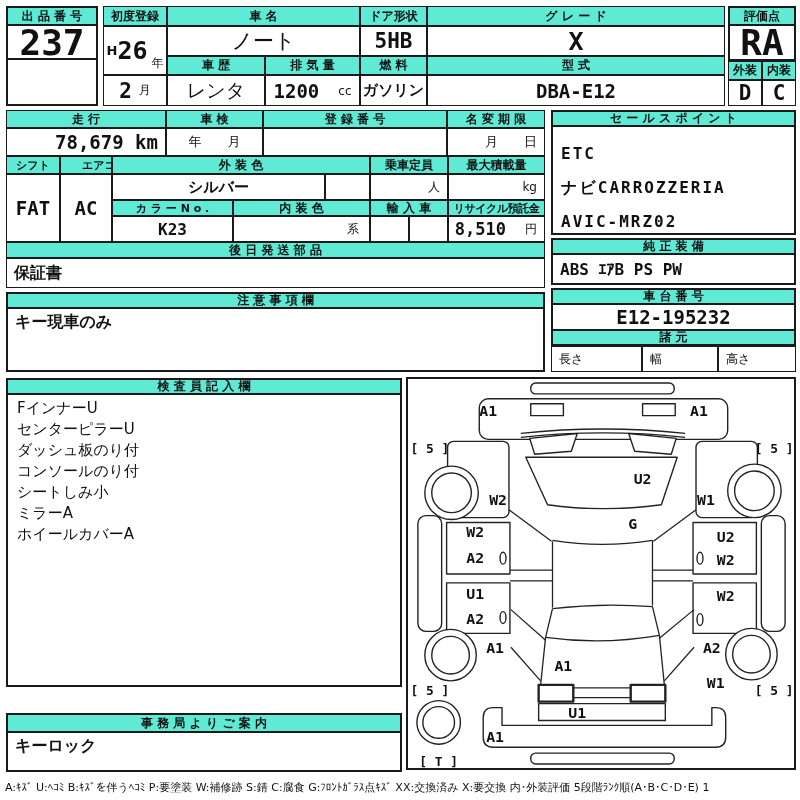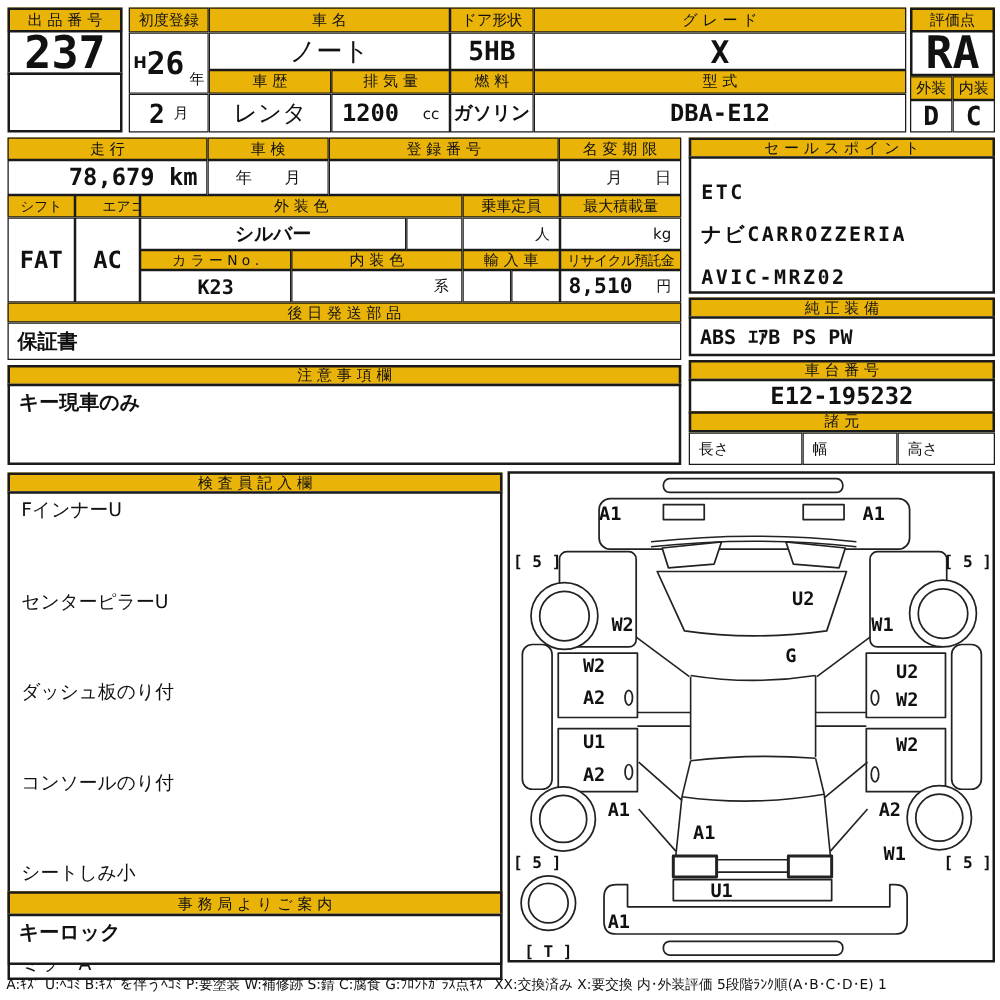--- a/index.html
+++ b/index.html
@@ -1,18 +1,18 @@
 <!DOCTYPE html>
 <html><head>
 <meta charset="utf-8">
 <style>
   html,body{margin:0;padding:0;background:#fff;}
   body{width:800px;height:800px;position:relative;font-family:"DejaVu Sans","Liberation Sans",sans-serif;color:#111;}
   .c{position:absolute;box-sizing:border-box;border:1.5px solid #1a1a1a;background:#fff;display:flex;align-items:center;justify-content:center;overflow:hidden;white-space:nowrap;}
-  .h{background:#eab308;font-size:12px;font-weight:normal;}
+  .h{background:#5eead4;font-size:12px;font-weight:bold;}
   .h11{font-size:11px;}
   .vl{justify-content:flex-start;padding-left:7px;}
   .vr{justify-content:flex-end;padding-right:7px;}
   .vt{align-items:flex-start;padding-top:3px;}
   .b2{border-width:2px;}
   .num{font-family:"DejaVu Sans Mono","Liberation Mono",monospace;font-weight:bold;}
   .big30{font-size:36px;}
   .big26{font-size:25px;}
   .big22{font-size:21px;}
   .big20{font-size:19px;}
@@ -130,27 +130,28 @@
 <div class="c b2 vl f16" style="left:551px;top:253px;width:245px;height:32px;font-weight:bold;font-family:'DejaVu Sans Mono','Liberation Mono',monospace;">ABS ｴｱB PS PW</div>
 
 <div class="c h b2" style="left:551px;top:288px;width:245px;height:17px;">車 台 番 号</div>
 <div class="c b2 num big20" style="left:551px;top:303px;width:245px;height:28px;">E12-195232</div>
 <div class="c h b2" style="left:551px;top:329px;width:245px;height:17px;">諸 元</div>
 <div class="c vl f12" style="left:551px;top:346px;width:91px;height:26px;">長さ</div>
 <div class="c vl f12" style="left:642px;top:346px;width:76px;height:26px;">幅</div>
 <div class="c vl f12" style="left:718px;top:346px;width:78px;height:26px;">高さ</div>
 
 <div class="c h b2" style="left:6px;top:378px;width:396px;height:17px;">検 査 員 記 入 欄</div>
-<div class="c b2" style="left:6px;top:393px;width:396px;height:391px;flex-direction:column;align-items:stretch;justify-content:space-between;padding-top:3px;">
+<div class="c b2" style="left:6px;top:393px;width:396px;height:294px;flex-direction:column;align-items:stretch;justify-content:flex-start;padding-top:3px;">
   <div class="insline">FインナーU</div>
   <div class="insline">センターピラーU</div>
   <div class="insline">ダッシュ板のり付</div>
   <div class="insline">コンソールのり付</div>
   <div class="insline">シートしみ小</div>
   <div class="insline">ミラーA</div>
+  <div class="insline">ホイールカバーA</div>
 </div>
 <div class="c h b2" style="left:6px;top:713px;width:396px;height:20px;">事 務 局 よ り ご 案 内</div>
 <div class="c b2 vl vt f16" style="left:6px;top:731px;width:396px;height:41px;font-weight:bold;">キーロック</div>
 
 <div class="c b2" style="left:406px;top:377px;width:390px;height:393px;padding:0;">
 <svg id="car-svg" width="388" height="391" viewBox="406 377 390 393" style="display:block;">
   <g fill="#fff" stroke="#222" stroke-width="1.4" stroke-linejoin="round">
 
     <rect x="416" y="515" width="24" height="117" rx="8"></rect>
     <rect x="763" y="515" width="24" height="117" rx="8"></rect>

